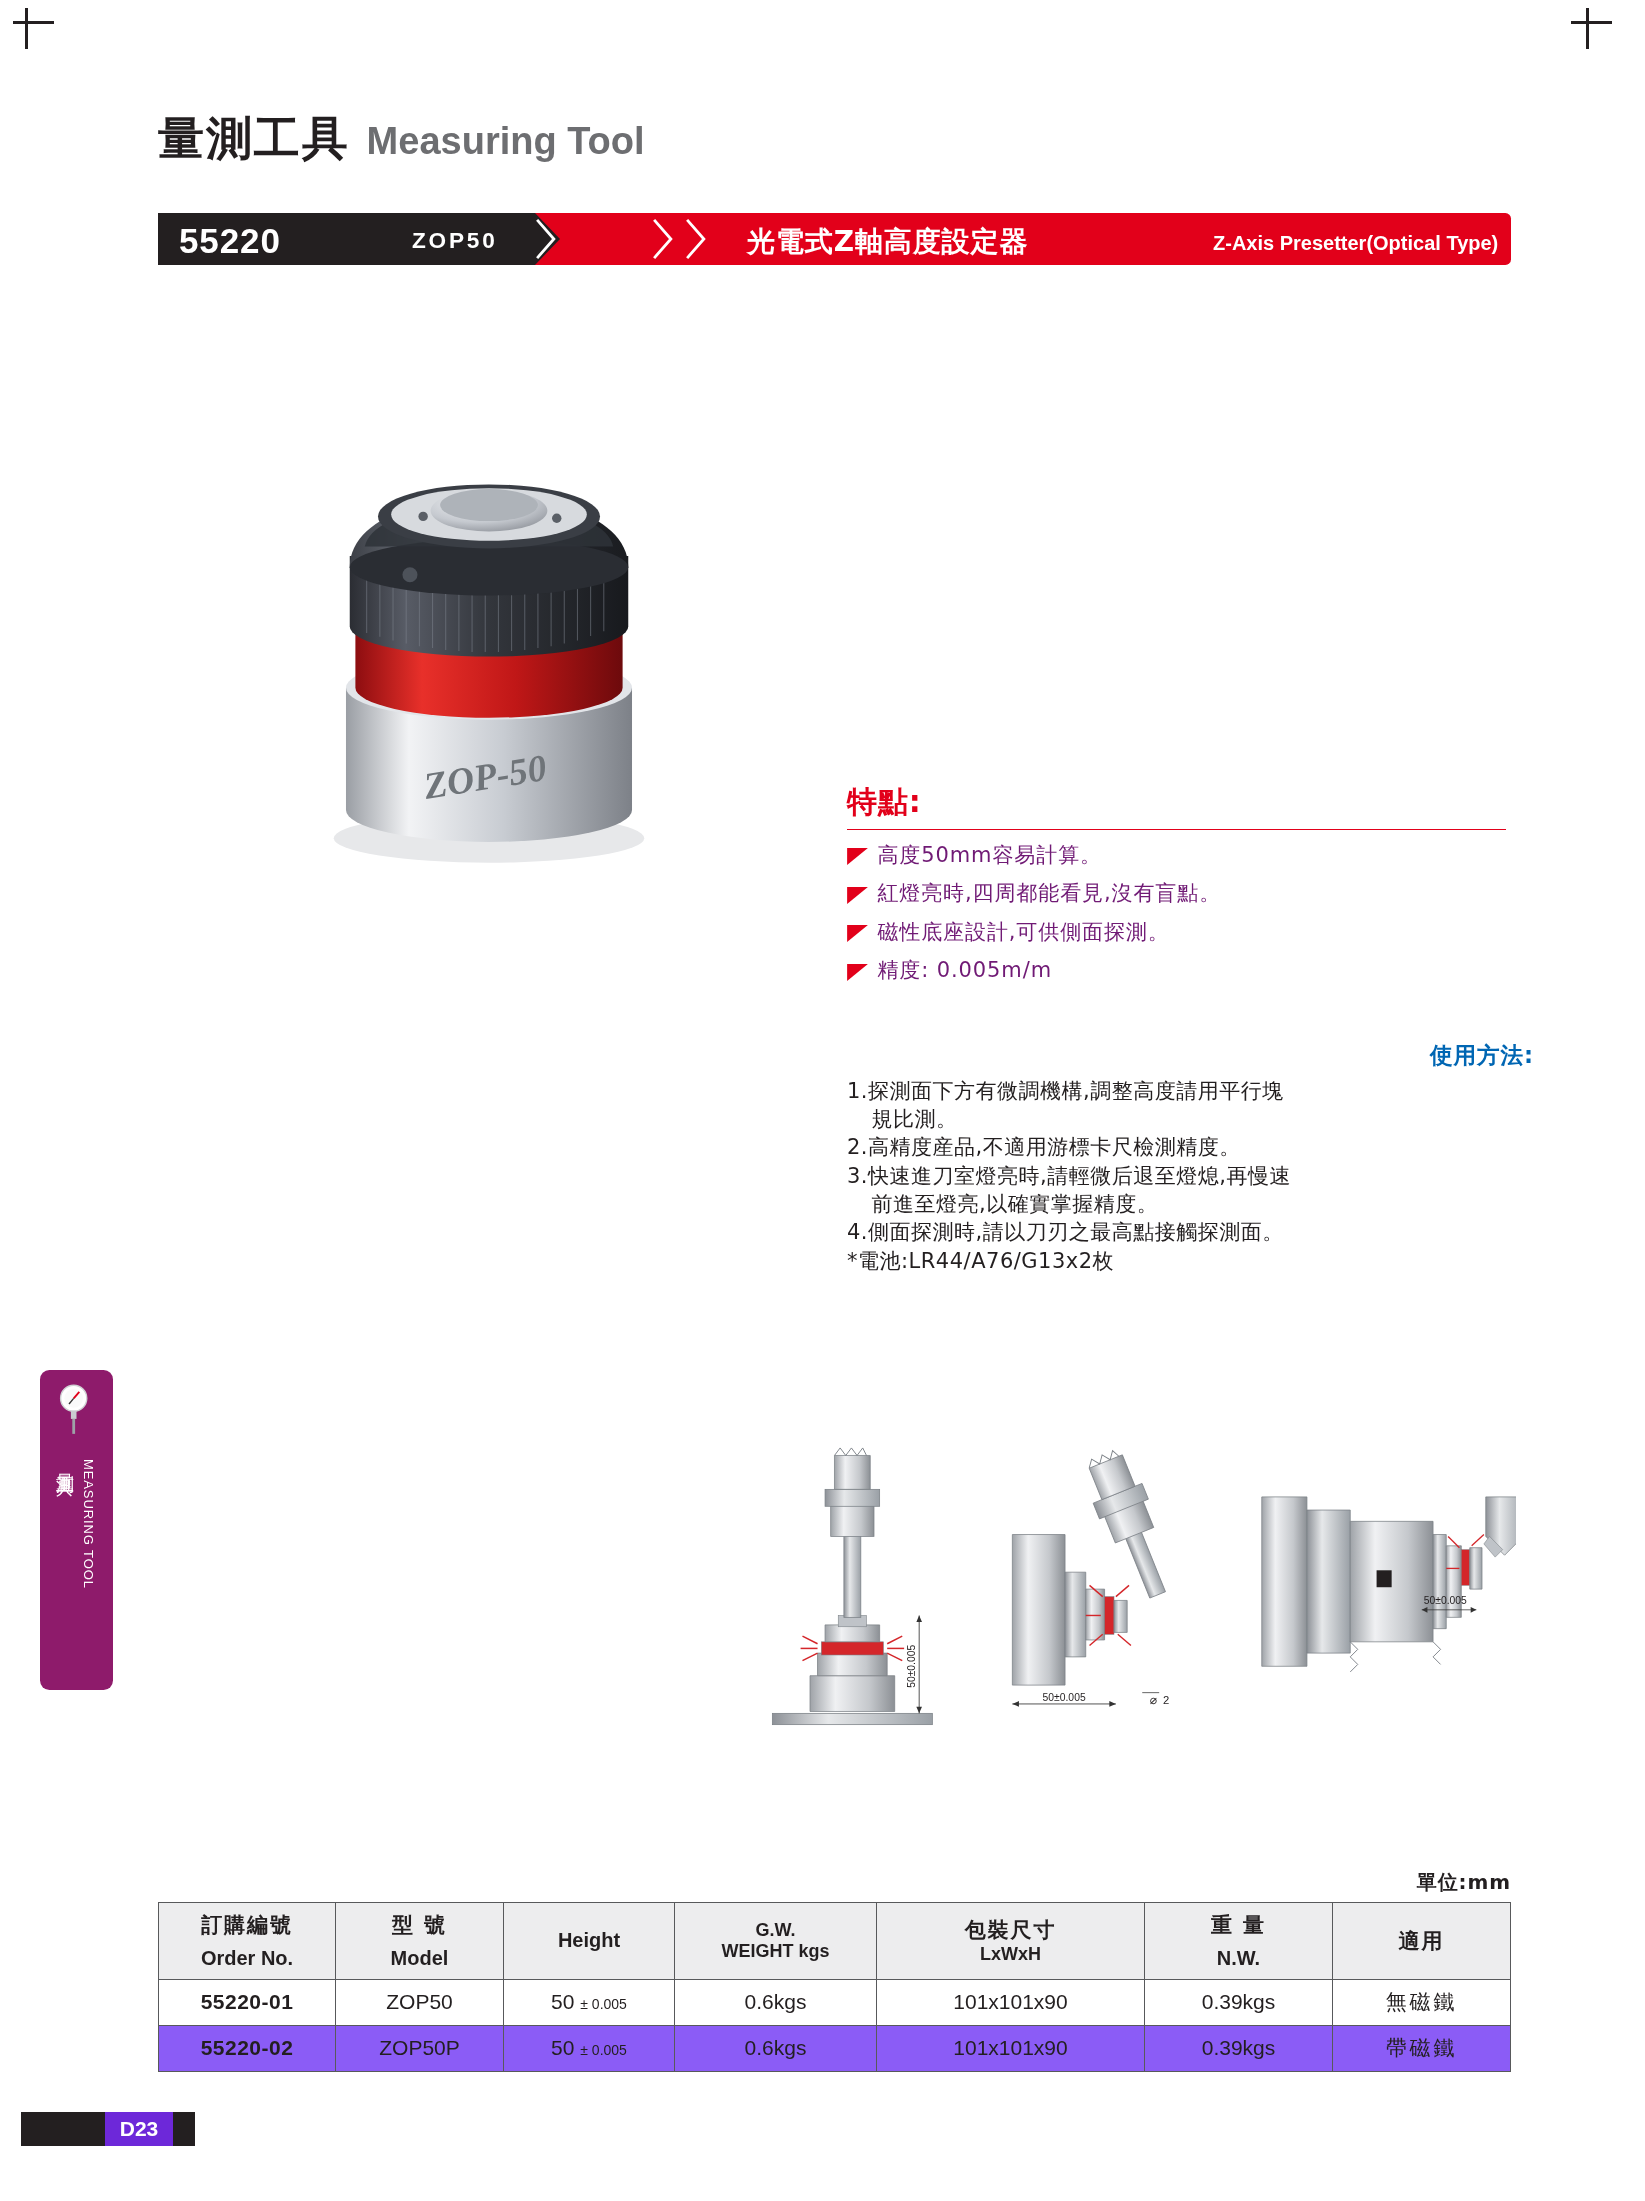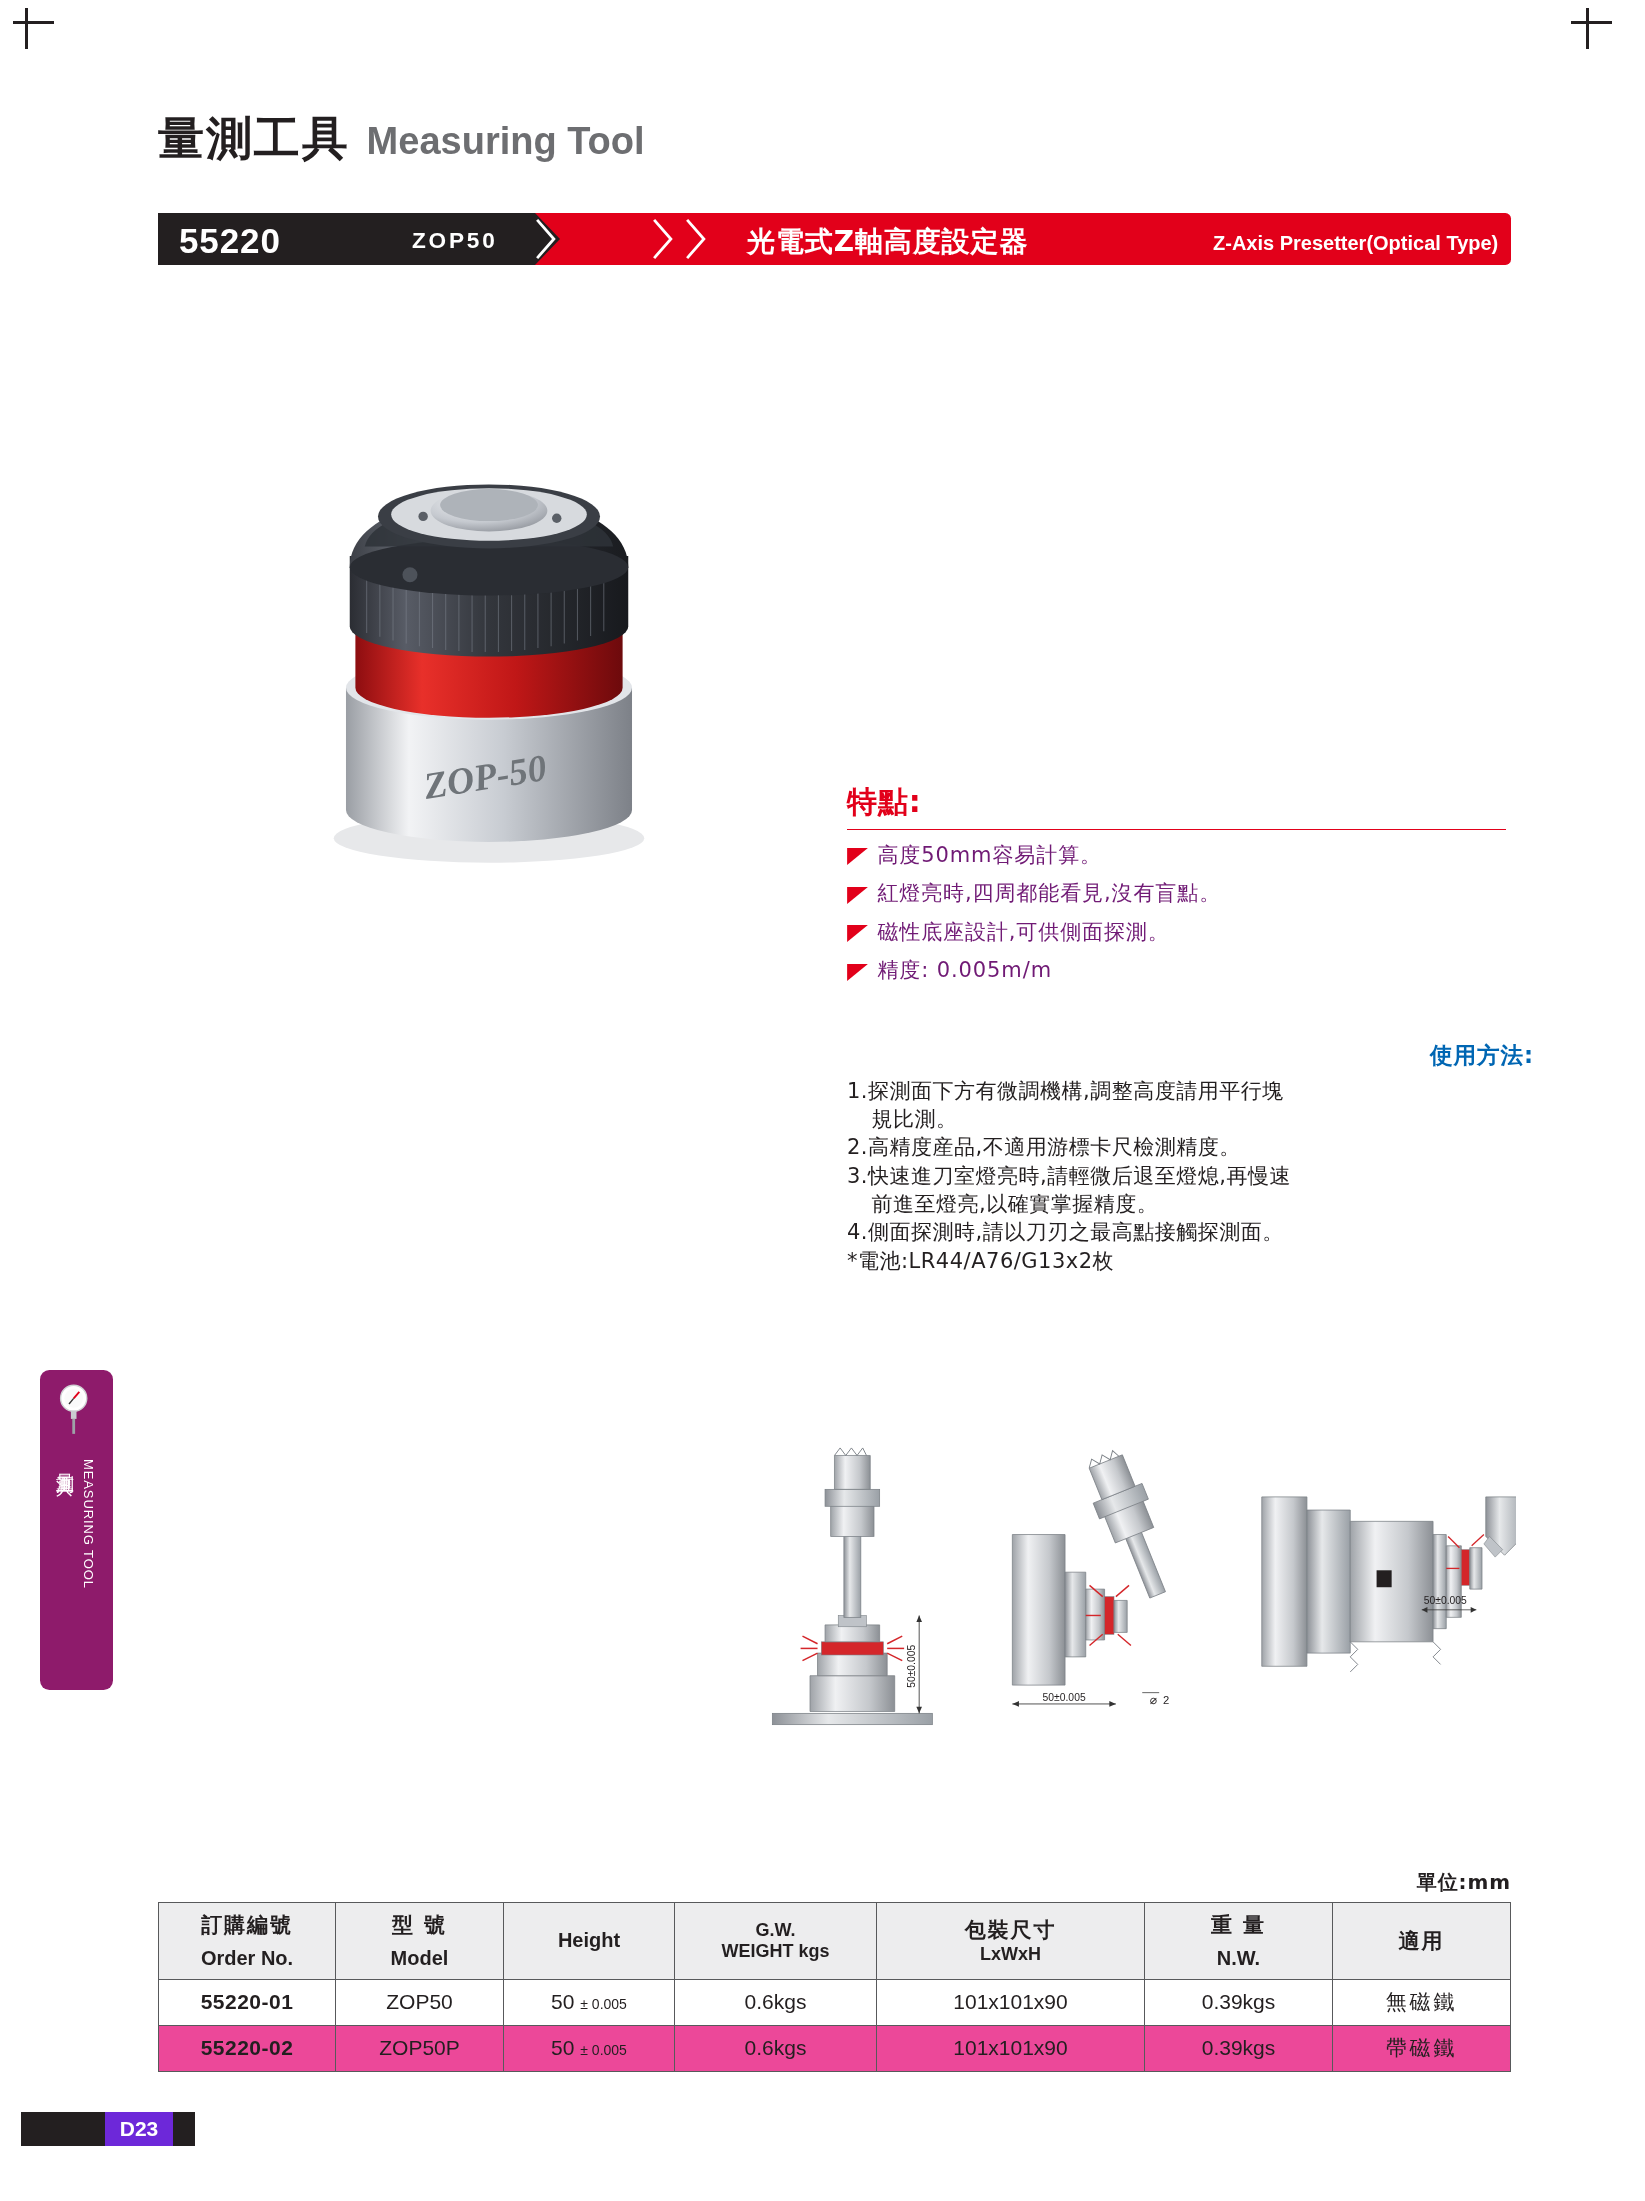--- a/index.html
+++ b/index.html
@@ -73,21 +73,21 @@
   #spec-table{position:absolute;left:158px;top:1902px;width:1353px;border-collapse:collapse;
      table-layout:fixed;}
   #spec-table th,#spec-table td{border:0.9px solid #58595b;text-align:center;}
   #spec-table thead th{background:#ededee;height:68px;padding:3.8px 1.9px;}
   .th-cn{display:block;font-size:21px;font-weight:bold;letter-spacing:1.9px;
      font-family:"DejaVu Sans","Liberation Sans",sans-serif;}
   .th-en{display:block;font-size:20px;font-weight:bold;margin-top:8px;}
   .th-en-b{display:block;font-size:18px;font-weight:bold;}
   .th-one{display:block;font-size:20px;font-weight:bold;}
   #spec-table tbody td{height:43px;font-size:21px;}
-  .row-alt td{background:#ec4899;}
+  .row-alt td{background:#8b5cf6;}
   td.bold{font-weight:bold;letter-spacing:0.5px;}
   td.cn{font-family:"DejaVu Sans","Liberation Sans",sans-serif;letter-spacing:2.8px;}
   .tol{font-size:14px;}
 
   
   #footer-bar{position:absolute;left:21px;top:2112px;width:174px;height:34px;background:#231f20;}
   #footer-page{position:absolute;left:105px;top:2112px;width:68px;height:34px;background:#6d28d9;
      color:#fff;font-size:21px;font-weight:bold;display:flex;align-items:center;justify-content:center;}
 </style>
 </head>

